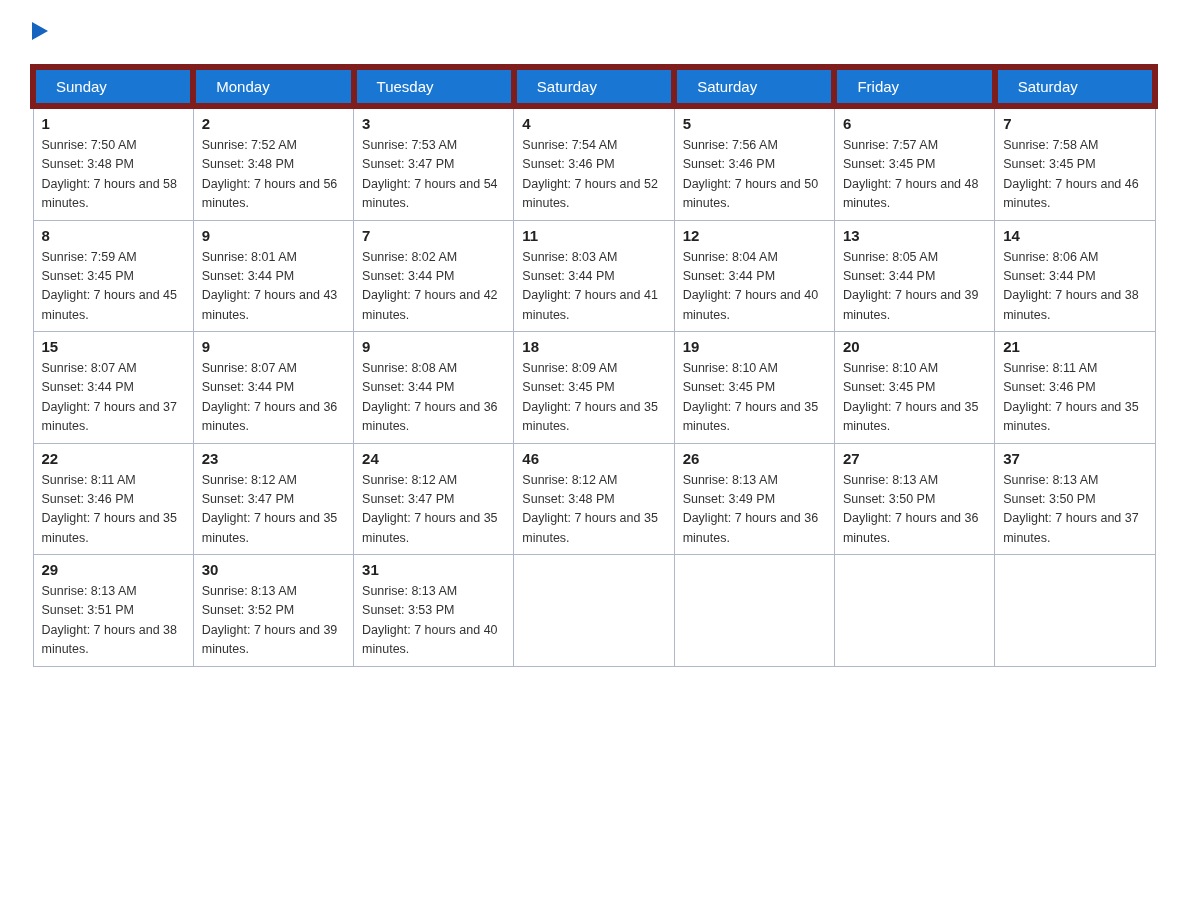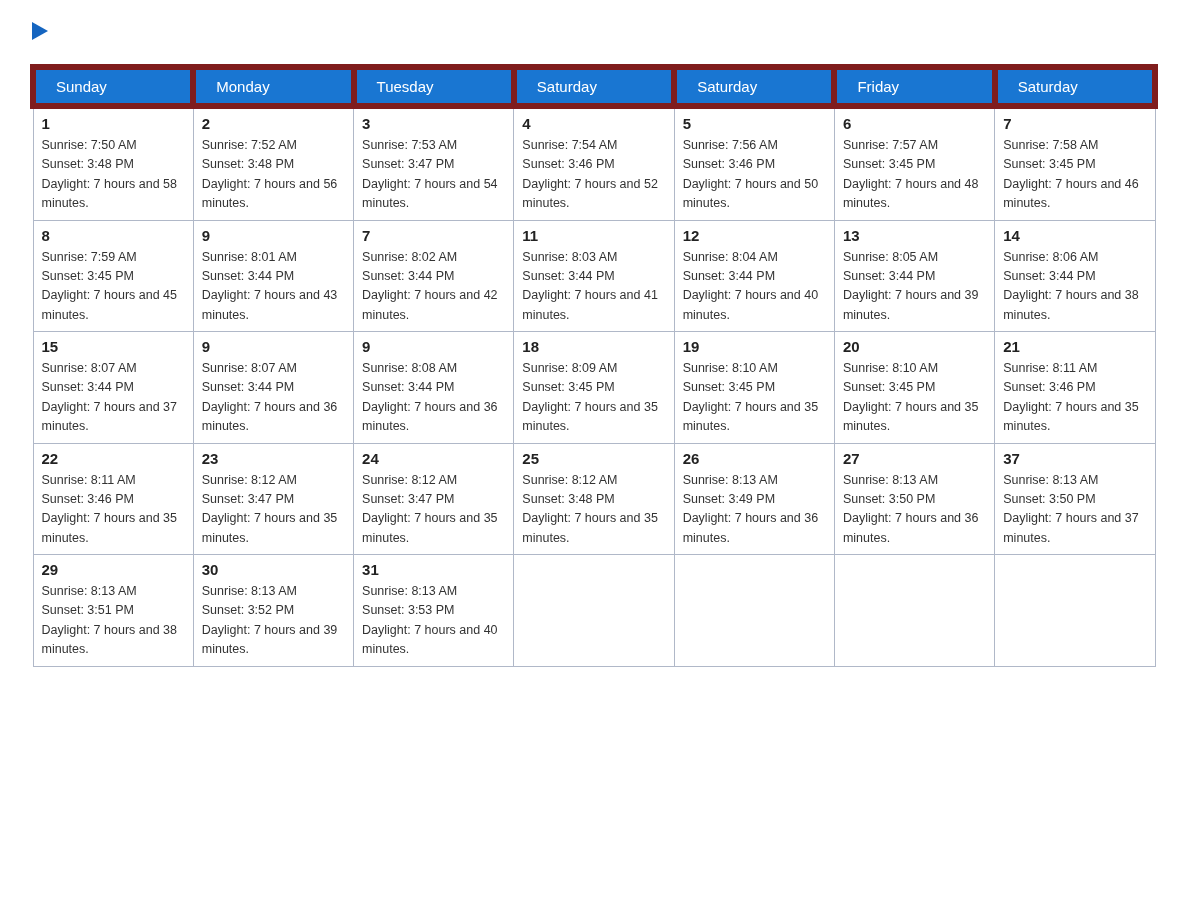--- a/index.html
+++ b/index.html
@@ -239,21 +239,21 @@
       </td>
         <td>
         <span class="day-number">23</span>
         <span class="day-info">Sunrise: 8:12 AM<br>Sunset: 3:47 PM<br>Daylight: 7 hours and 35 minutes.</span>
       </td>
         <td>
         <span class="day-number">24</span>
         <span class="day-info">Sunrise: 8:12 AM<br>Sunset: 3:47 PM<br>Daylight: 7 hours and 35 minutes.</span>
       </td>
         <td>
-        <span class="day-number">25</span>
+        <span class="day-number">46</span>
         <span class="day-info">Sunrise: 8:12 AM<br>Sunset: 3:48 PM<br>Daylight: 7 hours and 35 minutes.</span>
       </td>
         <td>
         <span class="day-number">26</span>
         <span class="day-info">Sunrise: 8:13 AM<br>Sunset: 3:49 PM<br>Daylight: 7 hours and 36 minutes.</span>
       </td>
         <td>
         <span class="day-number">27</span>
         <span class="day-info">Sunrise: 8:13 AM<br>Sunset: 3:50 PM<br>Daylight: 7 hours and 36 minutes.</span>
       </td>

